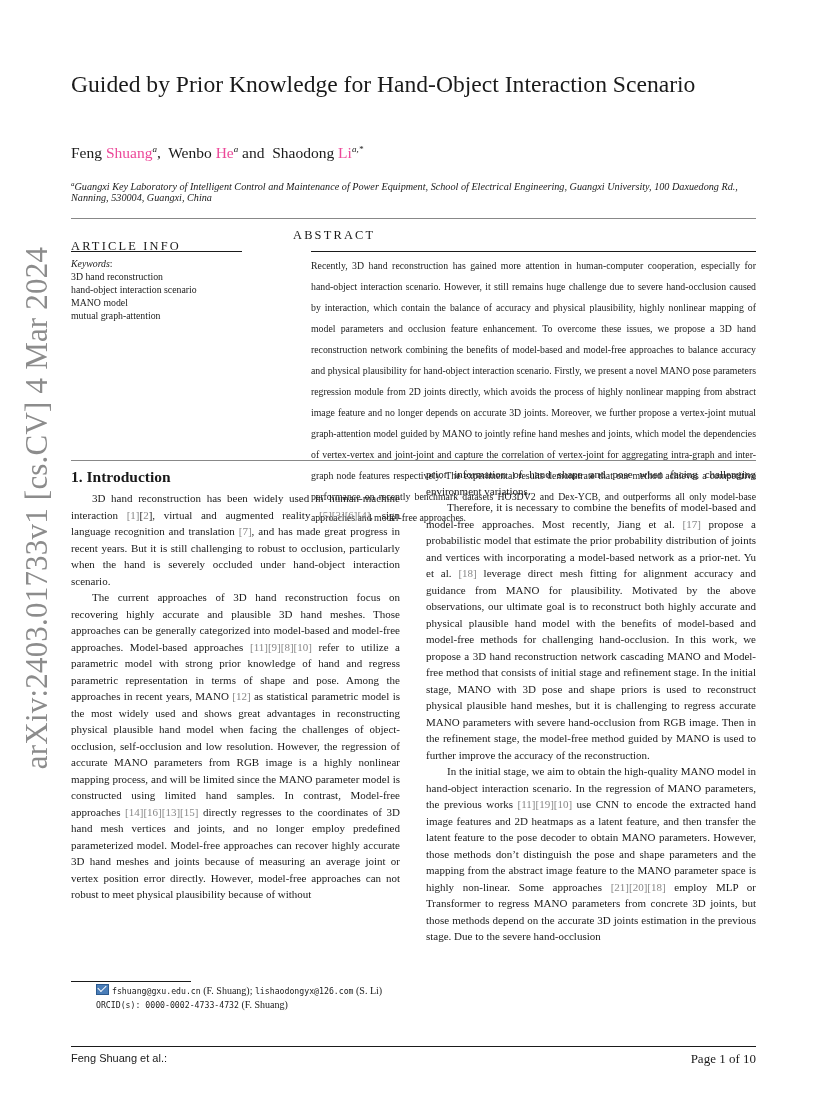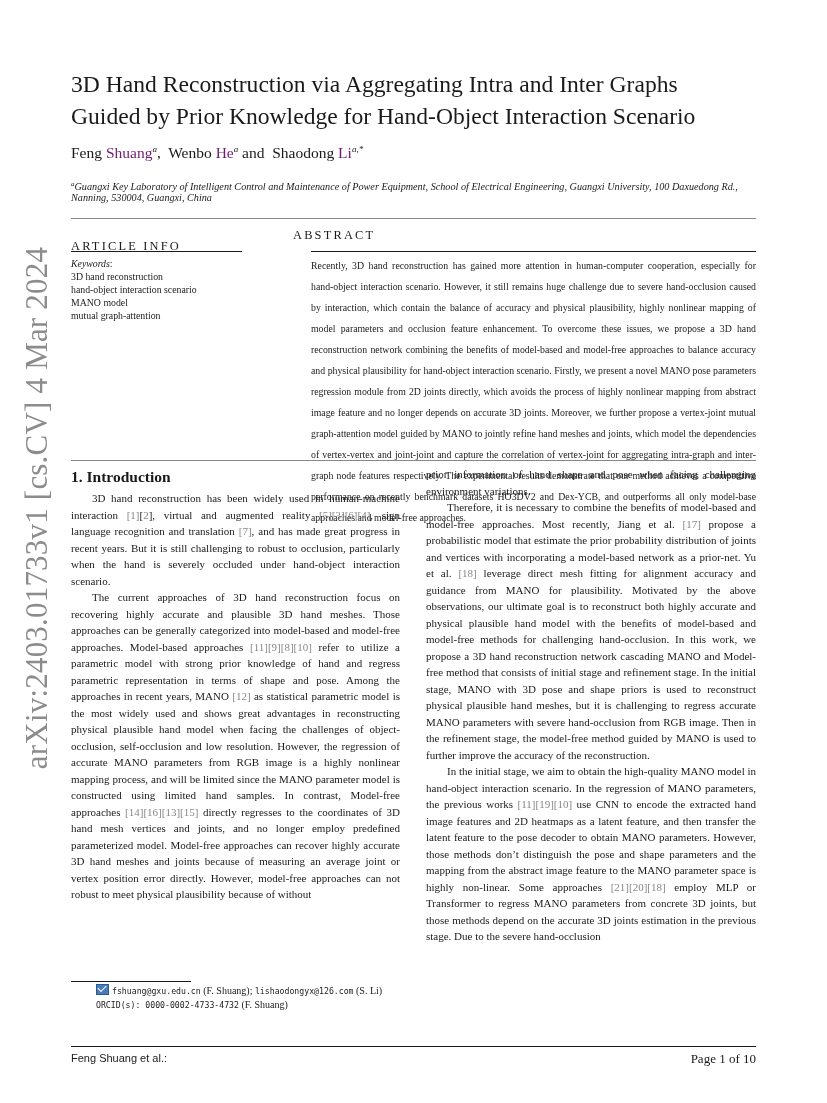--- a/index.html
+++ b/index.html
@@ -5,21 +5,21 @@
   html, body { margin: 0; padding: 0; background: #ffffff; }
   body { width: 827px; height: 1103px; position: relative; overflow: hidden;
          font-family: "Liberation Serif", "DejaVu Serif", serif; color: #1a1a1a; }
   .arxiv-stamp { position: absolute; left: 14px; top: 296px; width: 46px; height: 424px; }
   .arxiv-stamp span { position: absolute; left: 50%; top: 50%; white-space: nowrap;
          transform: translate(-50%, -50%) rotate(-90deg);
          font-size: 31px; color: #8c8c8c; letter-spacing: 0.2px; }
   .title { position: absolute; left: 71px; top: 68px; width: 700px;
          font-size: 23.6px; line-height: 32px; color: #1a1a1a; }
   .authors { position: absolute; left: 71px; top: 144px; font-size: 15.5px; }
-  .authors .gray { color: #701a75; }
+  .authors .gray { color: #ec4899; }
   .authors sup { font-size: 9px; font-style: italic; }
   .affil { position: absolute; left: 71px; top: 179px; width: 690px;
          font-size: 10.2px; font-style: italic; line-height: 11px; }
   .affil sup { font-size: 7px; }
   .rule { position: absolute; height: 0; border-top: 1px solid #888; }
   .rule.dark { border-top: 1px solid #1a1a1a; }
   .section-cap { position: absolute; font-size: 12.4px; letter-spacing: 2.2px; }
   .keywords { position: absolute; left: 71px; top: 257px; font-size: 9.8px; line-height: 13px; }
   .keywords em { font-style: italic; }
   .abstract { position: absolute; left: 311px; top: 255px; width: 445px;
@@ -40,21 +40,20 @@
   .page-num { position: absolute; right: 71px; top: 1051px; font-size: 13px; }
 </style>
 </head>
 <body>
 
 <div class="arxiv-stamp">
   <span>arXiv:2403.01733v1  [cs.CV]  4 Mar 2024</span>
 </div>
 
 <div class="title">
-  <div>3D Hand Reconstruction via Aggregating Intra and Inter Graphs</div>
   <div>Guided by Prior Knowledge for Hand-Object Interaction Scenario</div>
 </div>
 
 <div class="authors">
   <span><span>Feng</span> <span class="gray">Shuang</span><sup>a</sup></span><span style="white-space:pre">,  </span><span><span>Wenbo</span> <span class="gray">He</span><sup>a</sup></span><span style="white-space:pre"> and  </span><span><span>Shaodong</span> <span class="gray">Li</span><sup>a,*</sup></span>
 </div>
 
 <div class="affil"><sup>a</sup><span>Guangxi Key Laboratory of Intelligent Control and Maintenance of Power Equipment, School of Electrical Engineering, Guangxi University, 100 Daxuedong Rd., Nanning, 530004, Guangxi, China</span></div>
 
 <div class="rule" style="left:71px; top:218px; width:685px;"></div>

